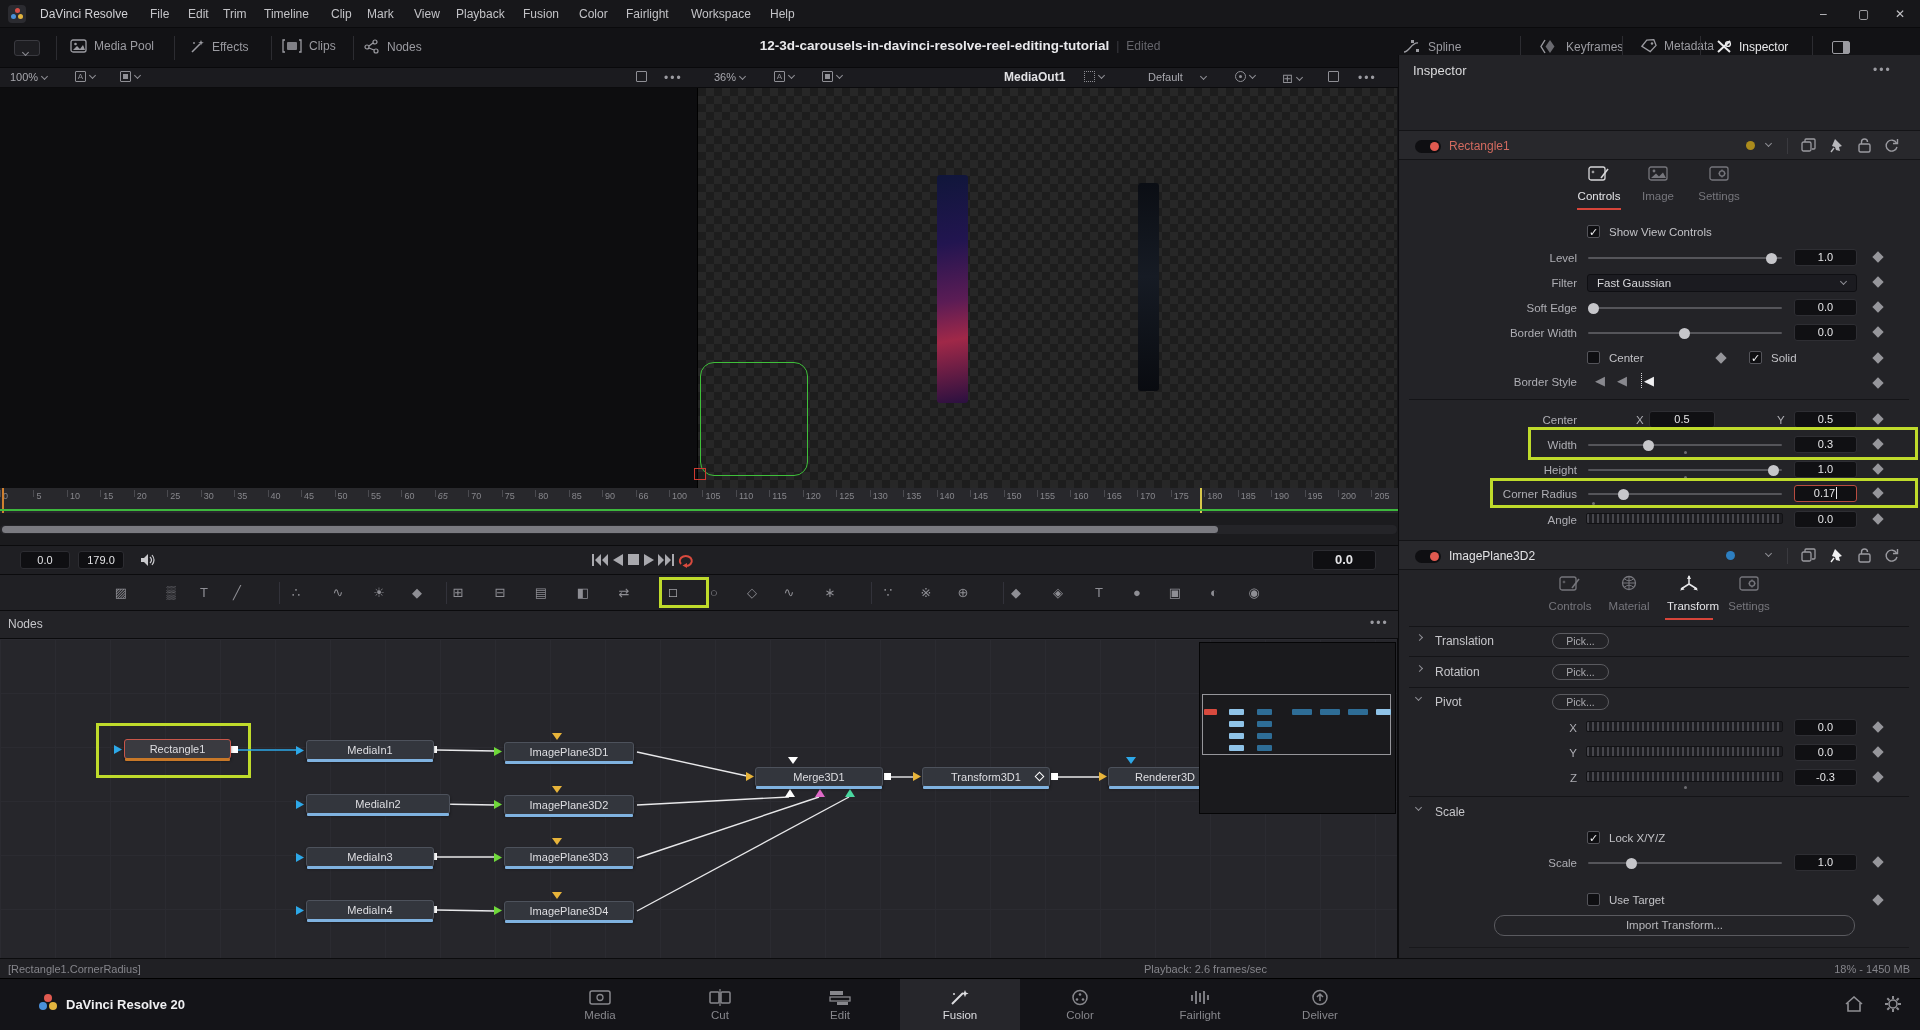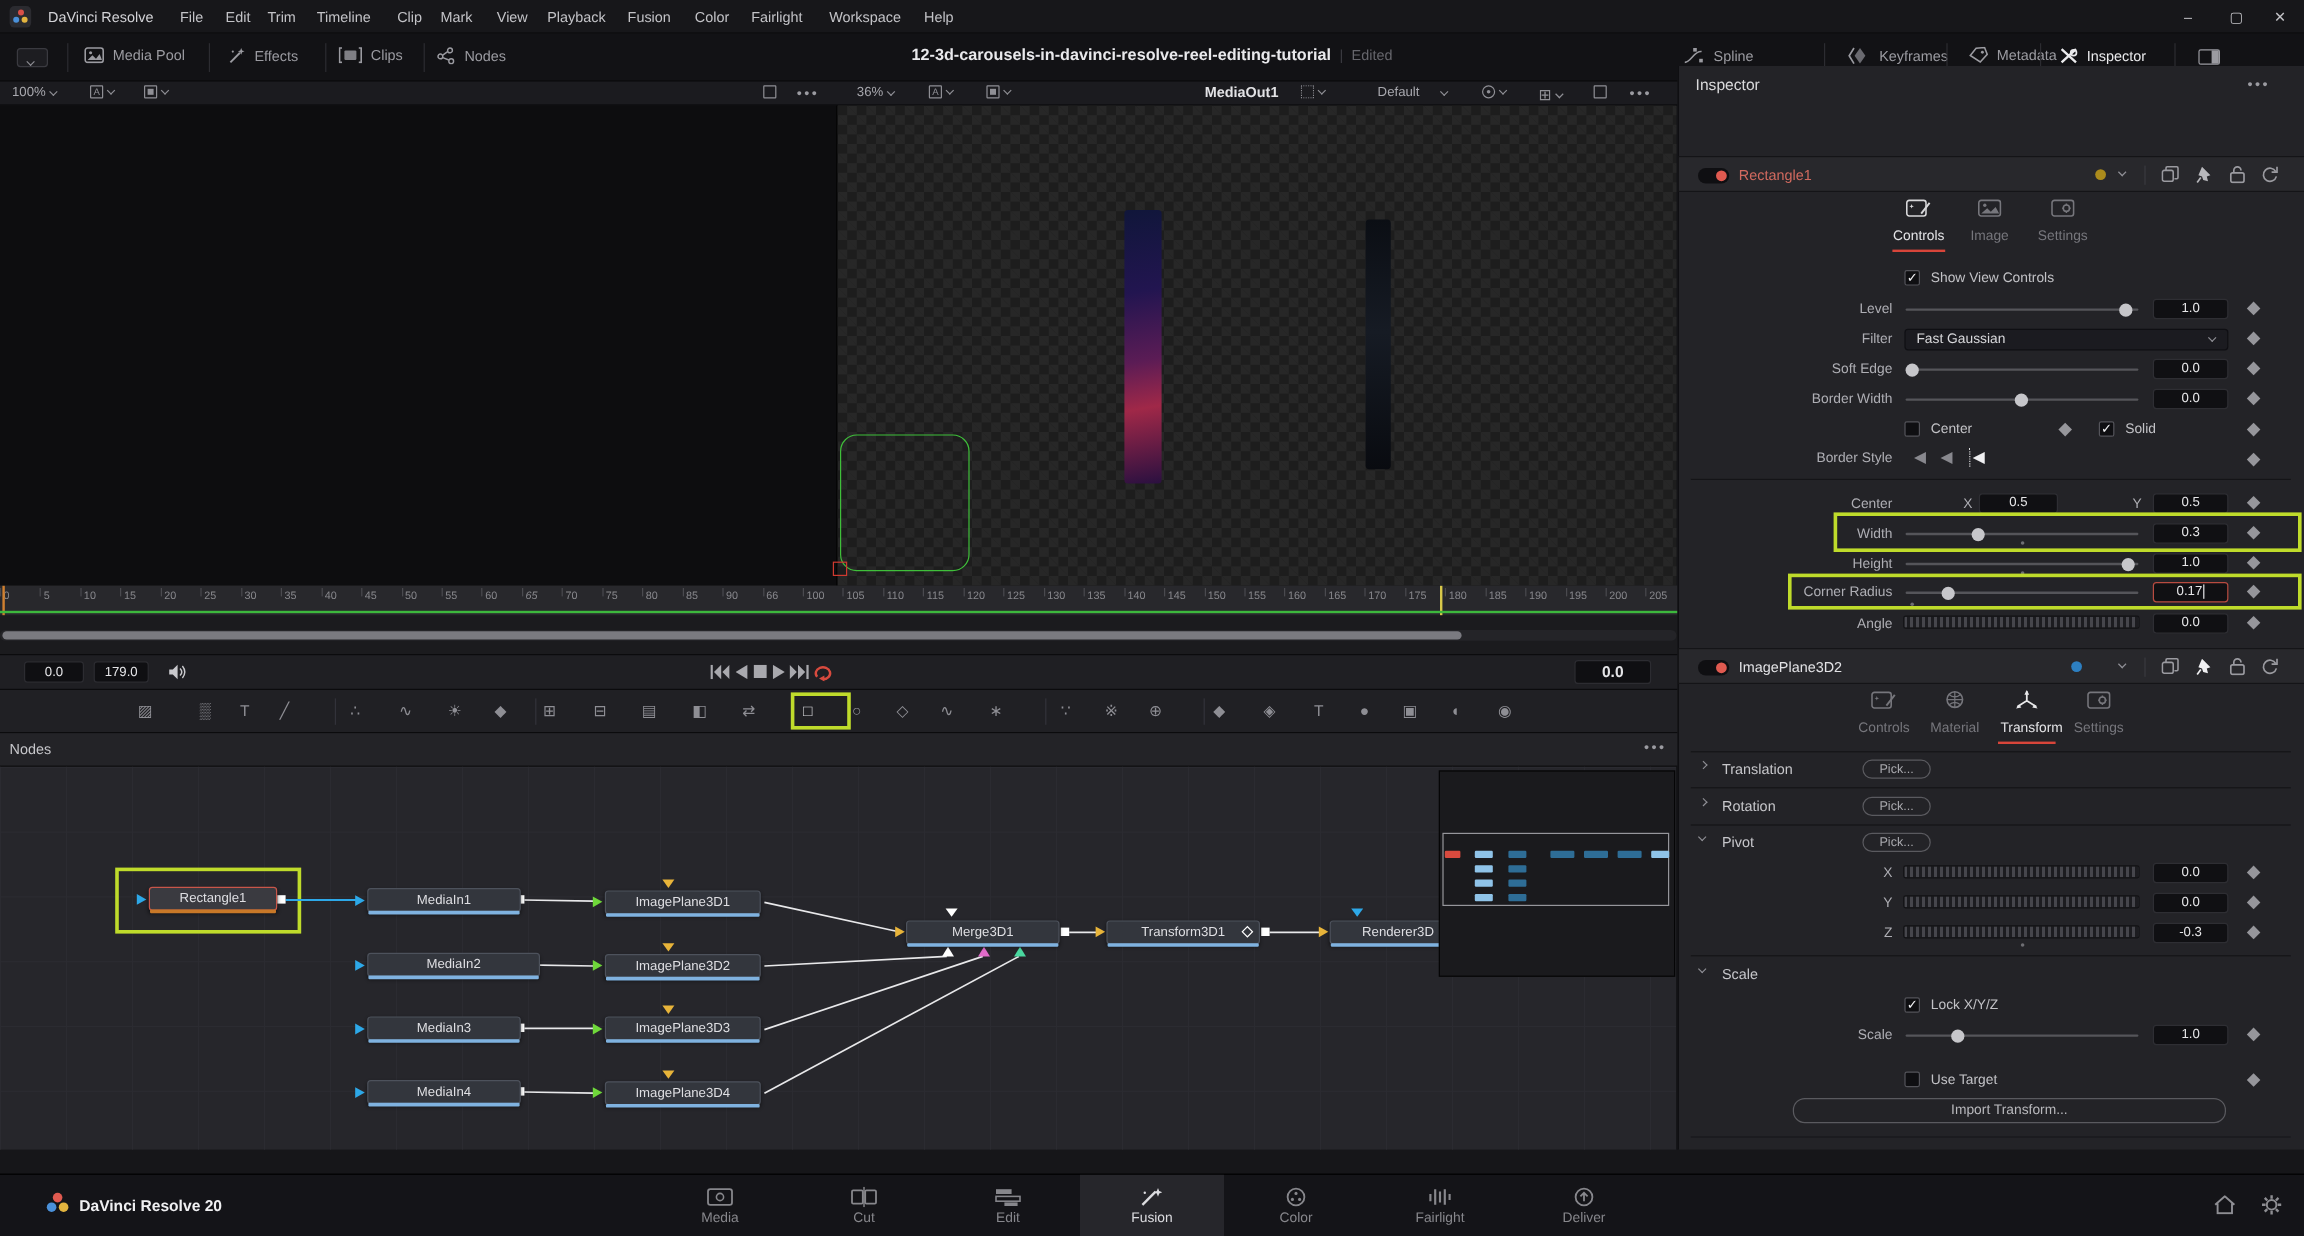--- a/index.html
+++ b/index.html
@@ -499,20 +499,25 @@
         <div class="mm-bar" style="left: 57px; top: 78px; width: 15px; background: rgb(46, 109, 150);"></div>
         <div class="mm-bar" style="left: 57px; top: 90px; width: 15px; background: rgb(46, 109, 150);"></div>
         <div class="mm-bar" style="left: 57px; top: 102px; width: 15px; background: rgb(46, 109, 150);"></div>
         <div class="mm-bar" style="left: 92px; top: 66px; width: 20px; background: rgb(46, 109, 150);"></div>
         <div class="mm-bar" style="left: 120px; top: 66px; width: 20px; background: rgb(46, 109, 150);"></div>
         <div class="mm-bar" style="left: 148px; top: 66px; width: 20px; background: rgb(46, 109, 150);"></div>
         <div class="mm-bar" style="left: 176px; top: 66px; width: 15px; background: rgb(143, 195, 232);"></div>
       </div>
   </div>
 
+  <div id="statusbar">
+    <span class="abs" style="left:8px;top:4px">[Rectangle1.CornerRadius]</span>
+    <span class="abs" style="left:1144px;top:4px">Playback: 2.6 frames/sec</span>
+    <span class="abs" style="right:10px;top:4px">18% - 1450 MB</span>
+  </div>
 
   <div id="bottombar">
     <div class="abs" style="left:38px;top:15px;width:20px;height:20px">
       <div class="abs" style="left:6px;top:0;width:8px;height:8px;border-radius:50%;background:#e05a50"></div>
       <div class="abs" style="left:1px;top:8px;width:8px;height:8px;border-radius:50%;background:#4a90d9"></div>
       <div class="abs" style="left:11px;top:8px;width:8px;height:8px;border-radius:50%;background:#e2b43f"></div>
     </div>
     <span class="abs txt" style="left:66px;top:18px;font-size:13px;font-weight:bold;color:#f0f0f2">DaVinci Resolve 20</span>
     <div class="abs" style="left:540px;top:0;display:flex" id="pages">
         <div class="page">

